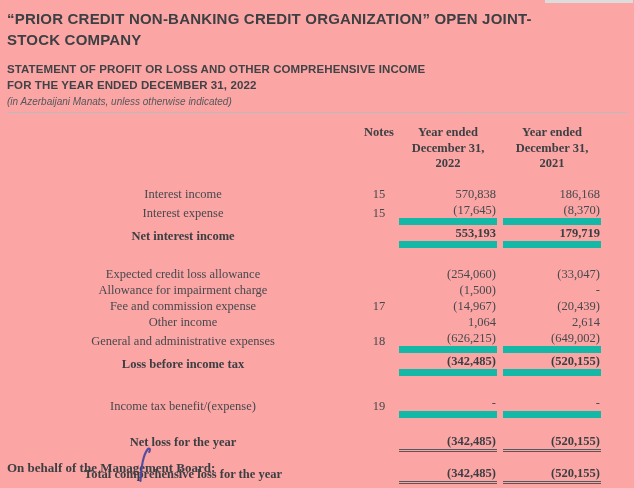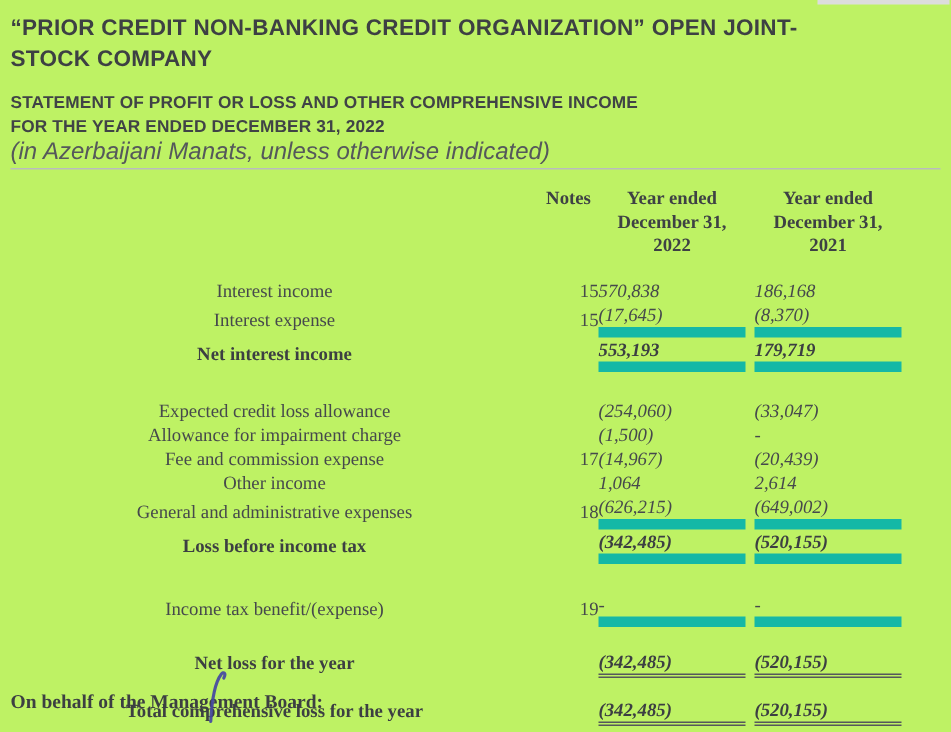--- a/index.html
+++ b/index.html
@@ -1,19 +1,19 @@
 <!DOCTYPE html>
 <html><head>
 <meta charset="utf-8">
 <style>
   html,body{margin:0;padding:0;background:#ffffff;}
   .page{
     position:relative;
     width:634px;height:488px;
-    background:#bef264;
+    background:#fca5a5;
     overflow:hidden;
     font-family:"Liberation Serif","DejaVu Serif",serif;
     color:#46494c;
   }
   .artifact{
     position:absolute;top:0;left:545px;width:88px;height:3px;
     background:#dddddd;
   }
   .doc-header{
     padding:8px 10px 0 7px;
@@ -22,21 +22,21 @@
   .company-title{
     font-size:15px;line-height:21px;font-weight:bold;
     letter-spacing:0.2px;color:#3d4043;margin:0;
   }
   .statement-subtitle{
     margin-top:12px;
     font-size:11.5px;line-height:15.5px;font-weight:bold;
     color:#404346;letter-spacing:0.1px;
   }
   .units-note{
-    font-size:16px;line-height:15px;font-style:italic;
+    font-size:10px;line-height:15px;font-style:italic;
     font-weight:normal;color:#55585b;margin-top:1px;
   }
   .divider{
     border:none;border-top:1px solid #b9bcbe;
     margin:3px 0 0 0;width:620px;
   }
   table.fin{
     border-collapse:collapse;table-layout:fixed;
     margin:12px 0 0 7px;width:594px;
     font-size:12.5px;color:#46494c;
@@ -50,22 +50,22 @@
     font-weight:bold;vertical-align:top;text-align:center;
     font-size:12.5px;line-height:15.5px;color:#3e4144;
     padding:0 0 14px 0;
     margin-top:16px;
   }
   .fin td{
     height:16px;vertical-align:bottom;line-height:15px;
     padding:0;white-space:nowrap;
   }
   td.lbl{text-align:center;}
-  td.note{text-align:right;}
-  td.num{padding-right:1px;font-style:italic;}
+  td.note{text-align:center;}
+  td.num{text-align:right;padding-right:1px;}
   tr.u td.num{border-bottom:7px solid #14b8a6;}
   tr.uu td.num{border-bottom:3px double #55585b;}
   tr.b{font-weight:bold;color:#3c3f42;}
   tr.sp-18 td{height:18px;}
   tr.sp-19 td{height:19px;}
   tr.sp-15 td{height:15px;}
   tr.sp-13 td{height:13px;}
   .signoff{
     position:absolute;left:7px;top:460px;
     font-weight:bold;font-size:13px;color:#3c3f42;

